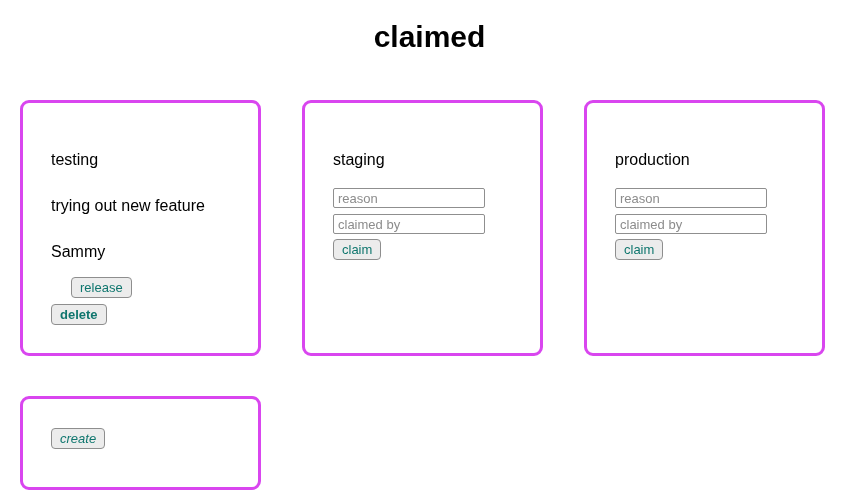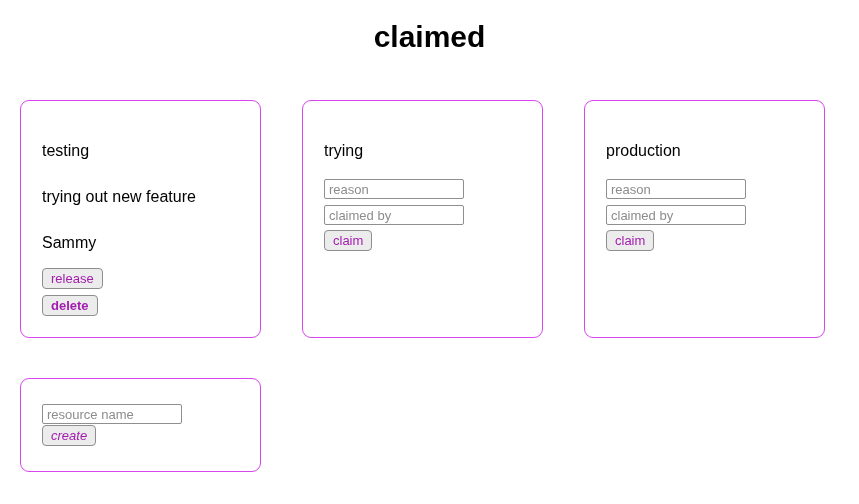--- a/index.html
+++ b/index.html
@@ -29,62 +29,62 @@
     display: flex;
     flex-wrap: wrap;
     align-items: stretch;
     padding-left: 20px;
     gap: 40px 41px;
     width: 846px;
   }
   .card {
     box-sizing: border-box;
     width: 241px;
-    border: 1px solid #d946ef;
+    border: 3px solid #d946ef;
     border-radius: 9px;
-    padding: 21px;
+    padding: 28px;
     background: #ffffff;
     display: flex;
     flex-direction: column;
     align-items: flex-start;
   }
   .card p {
     margin: 0;
     font-size: 16px;
     line-height: 18px;
     font-weight: 400;
   }
   .card p.res-title { margin-top: 20px; }
   .card p.field     { margin-top: 28px; }
   .txt {
-    width: 140px;
+    width: 152px;
     height: 20px;
     border: 1px solid #8f8f8f;
     border-radius: 2px;
     padding: 1px 4px;
     font-size: 13px;
     background: #ffffff;
     color: #000000;
   }
   .txt::placeholder { color: #8c8c8c; opacity: 1; }
   .btn {
     height: 21px;
     padding: 2px 8px;
     font-size: 13px;
     line-height: 15px;
-    color: #a21caf;
+    color: #0f766e;
     background: #ececec;
     border: 1px solid #8e8e8e;
     border-radius: 4px;
     cursor: pointer;
   }
   .card .txt.first-input   { margin-top: 19px; }
   .card .txt.second-input  { margin-top: 6px; }
   .card .btn.claim-btn     { margin-top: 5px; }
-  .card .btn.release-btn   { margin-top: 16px; }
+  .card .btn.release-btn   { margin-top: 16px; margin-left: 20px; }
   .card .btn.delete-btn    { margin-top: 6px; font-weight: bold; }
   .create-card .txt        { margin-top: 4px; }
   .create-card .btn        { margin-top: 1px; font-style: italic; }
   .create-card             { min-height: 94px; }
 </style>
 </head>
 <body>
 
 <h1 class="app-title">claimed</h1>
 
@@ -92,31 +92,30 @@
 
   <section class="card">
     <p class="res-title">testing</p>
     <p class="field">trying out new feature</p>
     <p class="field">Sammy</p>
     <button class="btn release-btn">release</button>
     <button class="btn delete-btn">delete</button>
   </section>
 
   <section class="card">
-    <p class="res-title">trying</p>
+    <p class="res-title">staging</p>
     <input class="txt first-input" type="text" placeholder="reason" style="">
     <input class="txt second-input" type="text" placeholder="claimed by" style="">
     <button class="btn claim-btn">claim</button>
   </section>
 
   <section class="card">
     <p class="res-title">production</p>
     <input class="txt first-input" type="text" placeholder="reason" style="">
     <input class="txt second-input" type="text" placeholder="claimed by" style="">
     <button class="btn claim-btn">claim</button>
   </section>
 
   <section class="card create-card">
-    <input class="txt" type="text" placeholder="resource name" style="">
     <button class="btn">create</button>
   </section>
 
 </main>
 
 </body></html>

